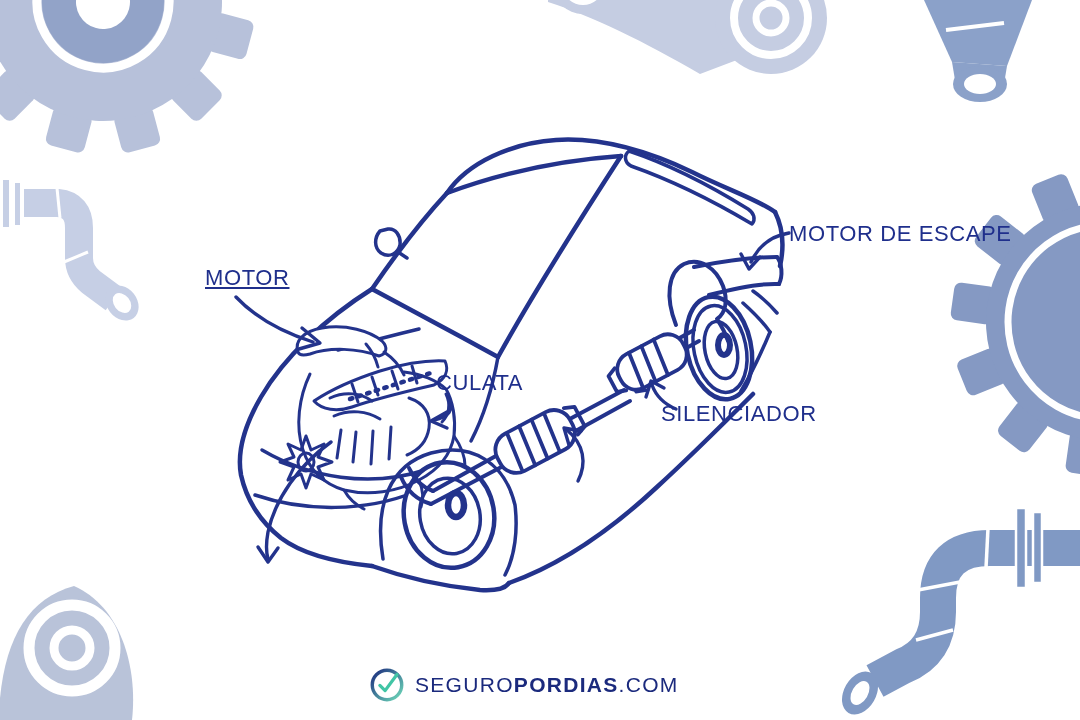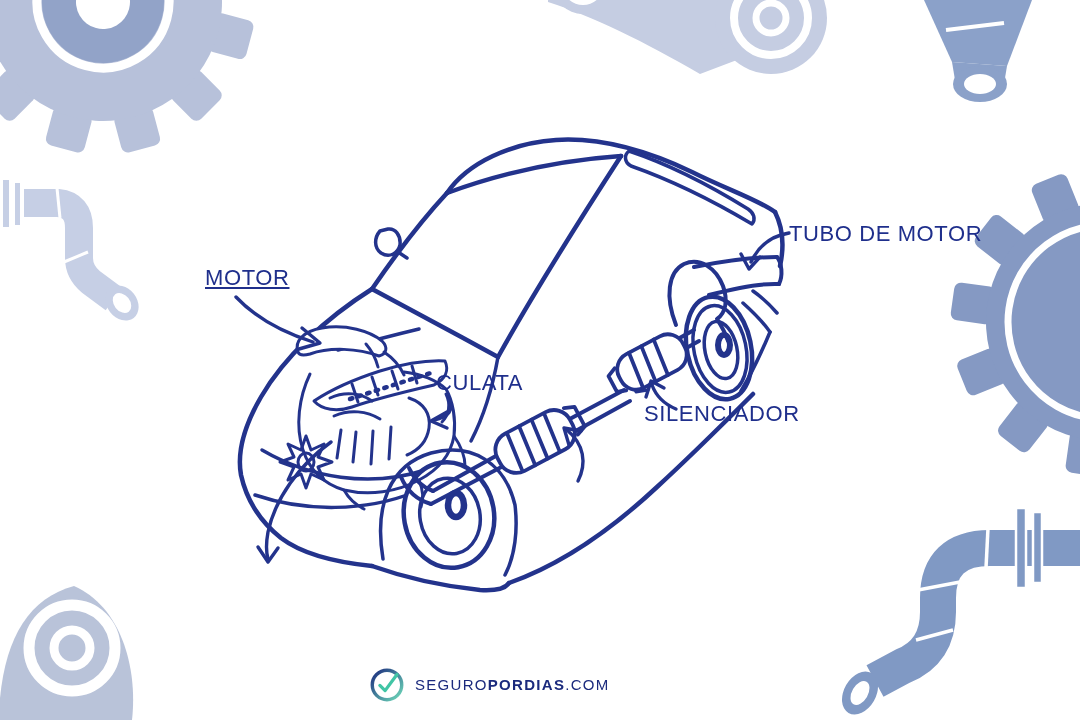--- a/index.html
+++ b/index.html
@@ -10,21 +10,21 @@
   .stage svg{position:absolute;left:0;top:0;}
   .label{
     position:absolute;color:#1f2f8c;font-size:22px;letter-spacing:.6px;
     white-space:nowrap;line-height:1;z-index:5;
   }
   .label.bold{font-weight:700;font-size:24px;letter-spacing:.3px;}
   .logo{
     position:absolute;left:368px;top:665px;display:flex;align-items:center;
     gap:9px;z-index:6;
   }
-  .logo-text{font-size:15px;letter-spacing:1.3px;color:#1b2a7d;font-weight:400;line-height:1;}
+  .logo-text{font-size:21px;letter-spacing:1.3px;color:#1b2a7d;font-weight:400;line-height:1;}
   .logo-text .bold{font-weight:700;}
 </style>
 </head>
 <body>
 
 <div class="stage">
 
   <svg width="1080" height="720" viewBox="0 0 1080 720">
 
     <g transform="translate(103,2) rotate(15)">
@@ -217,22 +217,22 @@
       <path d="M 646,397 L 651,381 L 664,388"></path>
       <path d="M 578,481 C 587,463 584,444 567,430"></path>
       <path d="M 569,445 L 564,428 L 581,431"></path>
       <path d="M 331,442 C 299,465 275,499 268,532 C 266,543 266,552 268,559"></path>
       <path d="M 258,547 L 268,562 L 278,548"></path>
     </g>
   </svg>
 
   <div class="label" style="left:205px;top:267px;text-decoration:underline;">MOTOR</div>
   <div class="label" style="left:436px;top:372px;">CULATA</div>
-  <div class="label" style="left:789px;top:223px;">TUBO DE MOTOR</div>
-  <div class="label" style="left:644px;top:403px;">SILENCIADOR</div>
+  <div class="label" style="left:789px;top:223px;">MOTOR DE ESCAPE</div>
+  <div class="label" style="left:661px;top:403px;">SILENCIADOR</div>
 
   <div class="logo">
     <span style="display:inline-flex;">
       <svg width="38" height="38" viewBox="0 0 40 40" style="position:static;">
         <defs>
           <linearGradient id="ringGrad" x1="0" y1="0" x2="1" y2="1">
             <stop offset="0" stop-color="#1b2a7d"></stop>
             <stop offset="1" stop-color="#6fdcba"></stop>
           </linearGradient>
         </defs>

